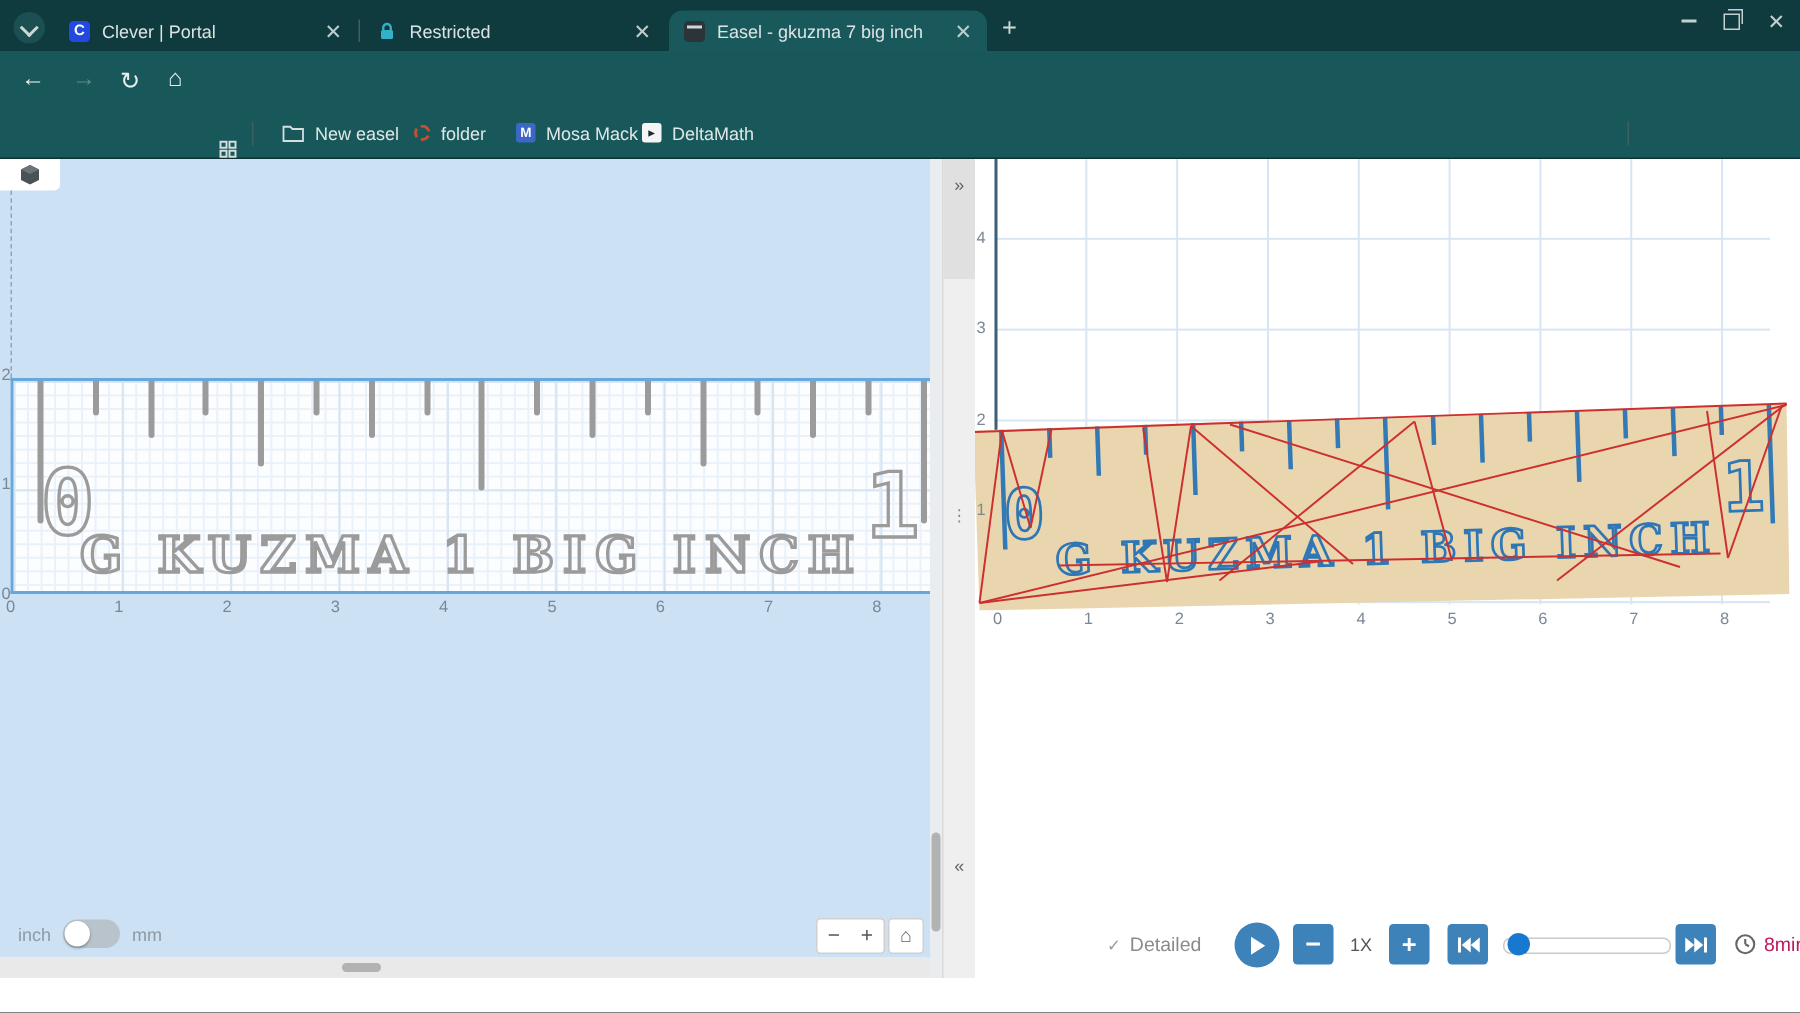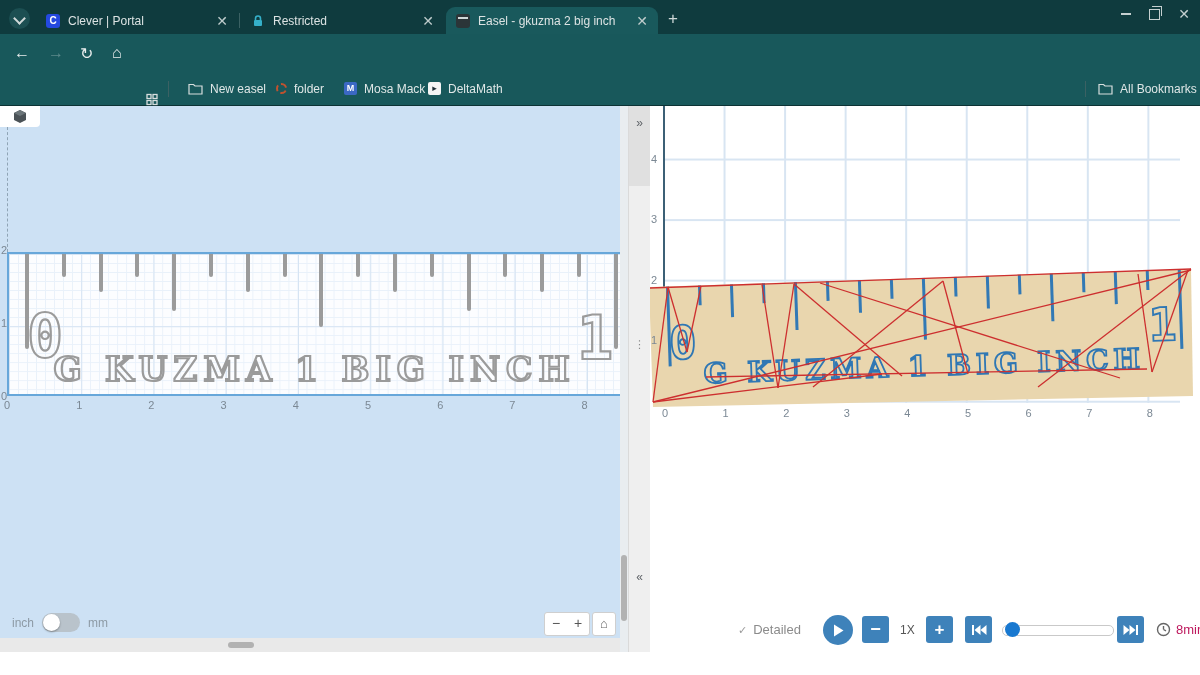--- a/index.html
+++ b/index.html
@@ -164,21 +164,21 @@
       <svg class="favicon" viewBox="0 0 14 14">
         <rect x="3" y="6" width="8" height="6" rx="1" fill="#35b0c9"></rect>
         <path d="M4.5 6 V4.5 a2.5 2.5 0 0 1 5 0 V6" fill="none" stroke="#35b0c9" stroke-width="1.6"></path>
       </svg>
       <div class="title">Restricted</div>
       <div class="close">✕</div>
     </div>
 
     <div class="tab active" style="left:446px;width:212px;">
       <div class="favicon fav-easel"></div>
-      <div class="title">Easel - gkuzma 2 big inch</div>
+      <div class="title">Easel - gkuzma 7 big inch</div>
       <div class="close">✕</div>
     </div>
 
     <div class="newtab">+</div>
     <div class="wincontrols">
       <div class="wc-min"></div>
       <div class="wc-restore"></div>
       <div class="wc-close">✕</div>
     </div>
   </div>
@@ -249,26 +249,20 @@
     </div>
     <div class="bm" style="left:344px;">
       <div class="mm-icon">M</div>
       <span>Mosa Mack</span>
     </div>
     <div class="bm" style="left:428px;">
       <div class="dm-icon">▸</div>
       <span>DeltaMath</span>
     </div>
     <div class="bmsep" style="left:1085px;"></div>
-    <div class="bm" style="left:1098px;">
-      <svg width="15" height="12" viewBox="0 0 15 12">
-        <path d="M1 1.5 h4.5 l1.5 1.5 H14 V11 H1 Z" fill="none" stroke="#d7dede" stroke-width="1.2"></path>
-      </svg>
-      <span>All Bookmarks</span>
-    </div>
   </div>
 
   <div class="content">
 
     <div class="canvas-col">
       <div class="canvas">
         <div class="cube-tab">
           <svg width="16" height="16" viewBox="0 0 16 16">
             <path d="M8 1 L14 4 V11 L8 14 L2 11 V4 Z" fill="#4a5256"></path>
             <path d="M8 1 L14 4 L8 7 L2 4 Z" fill="#6b7579"></path>

